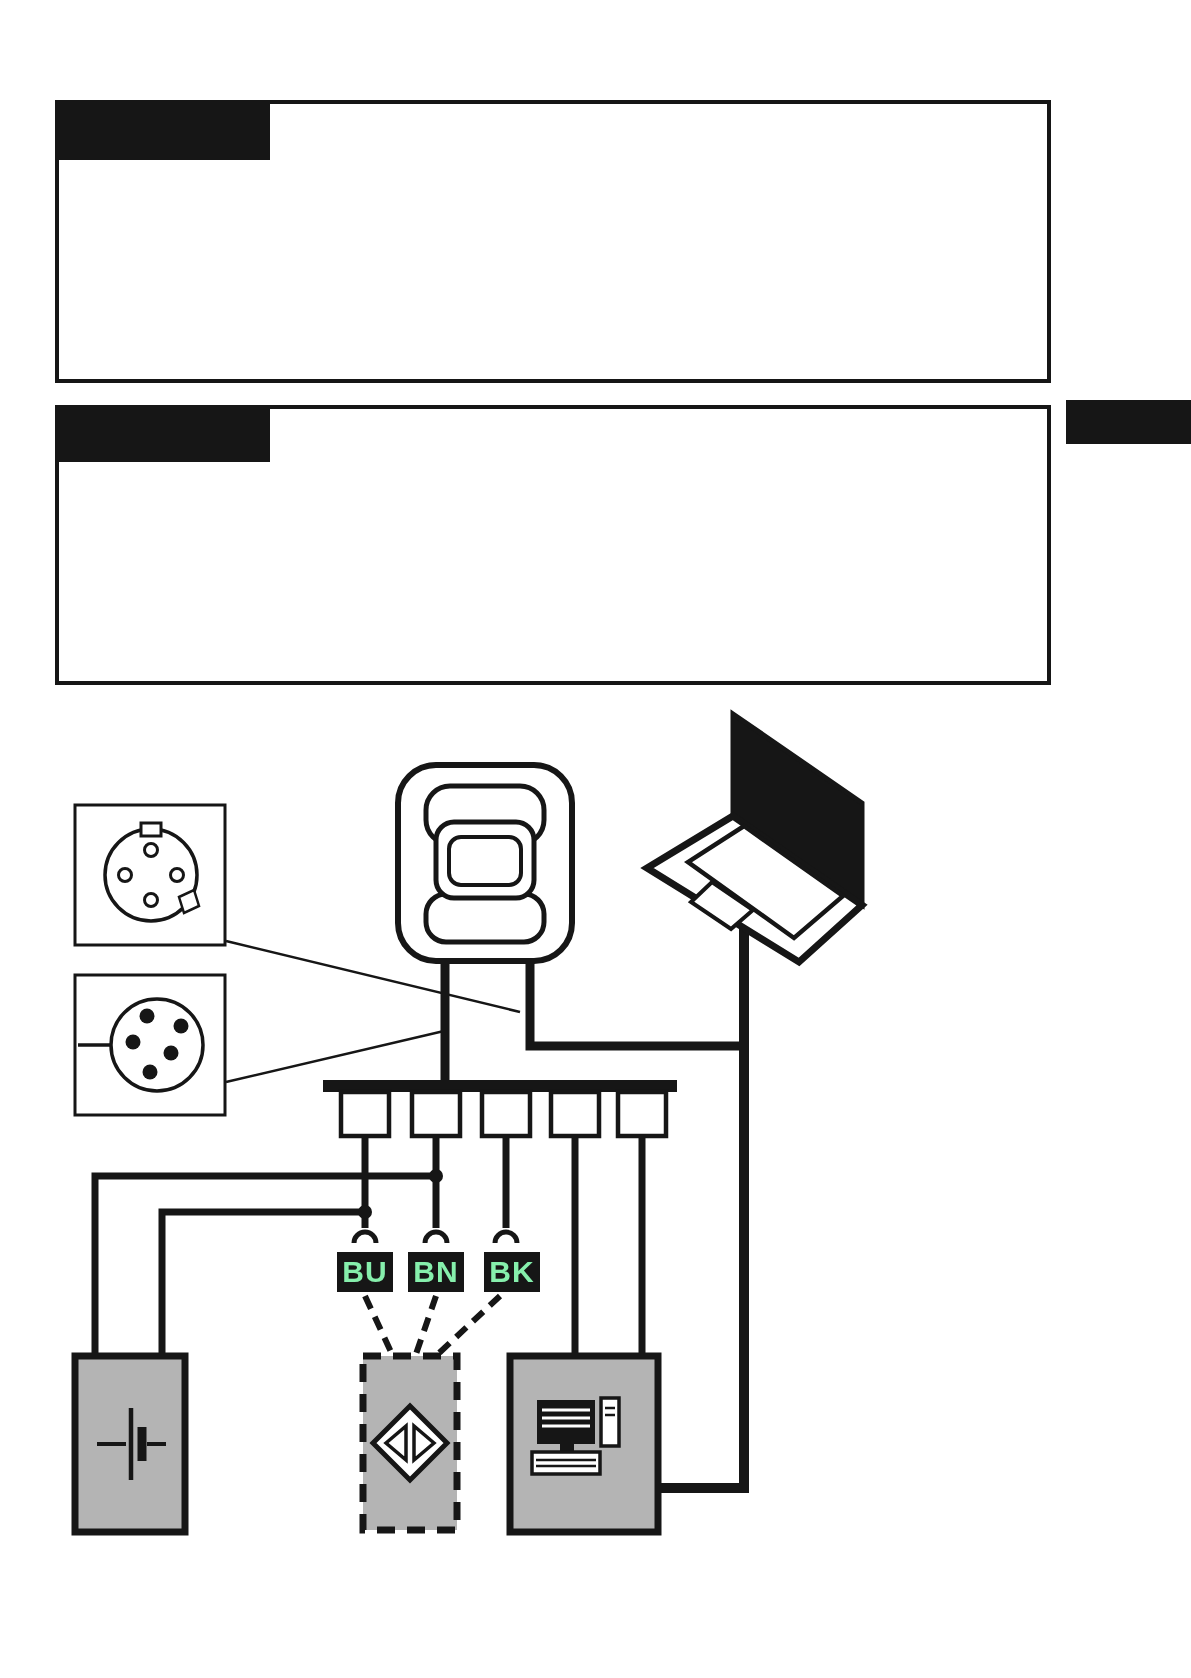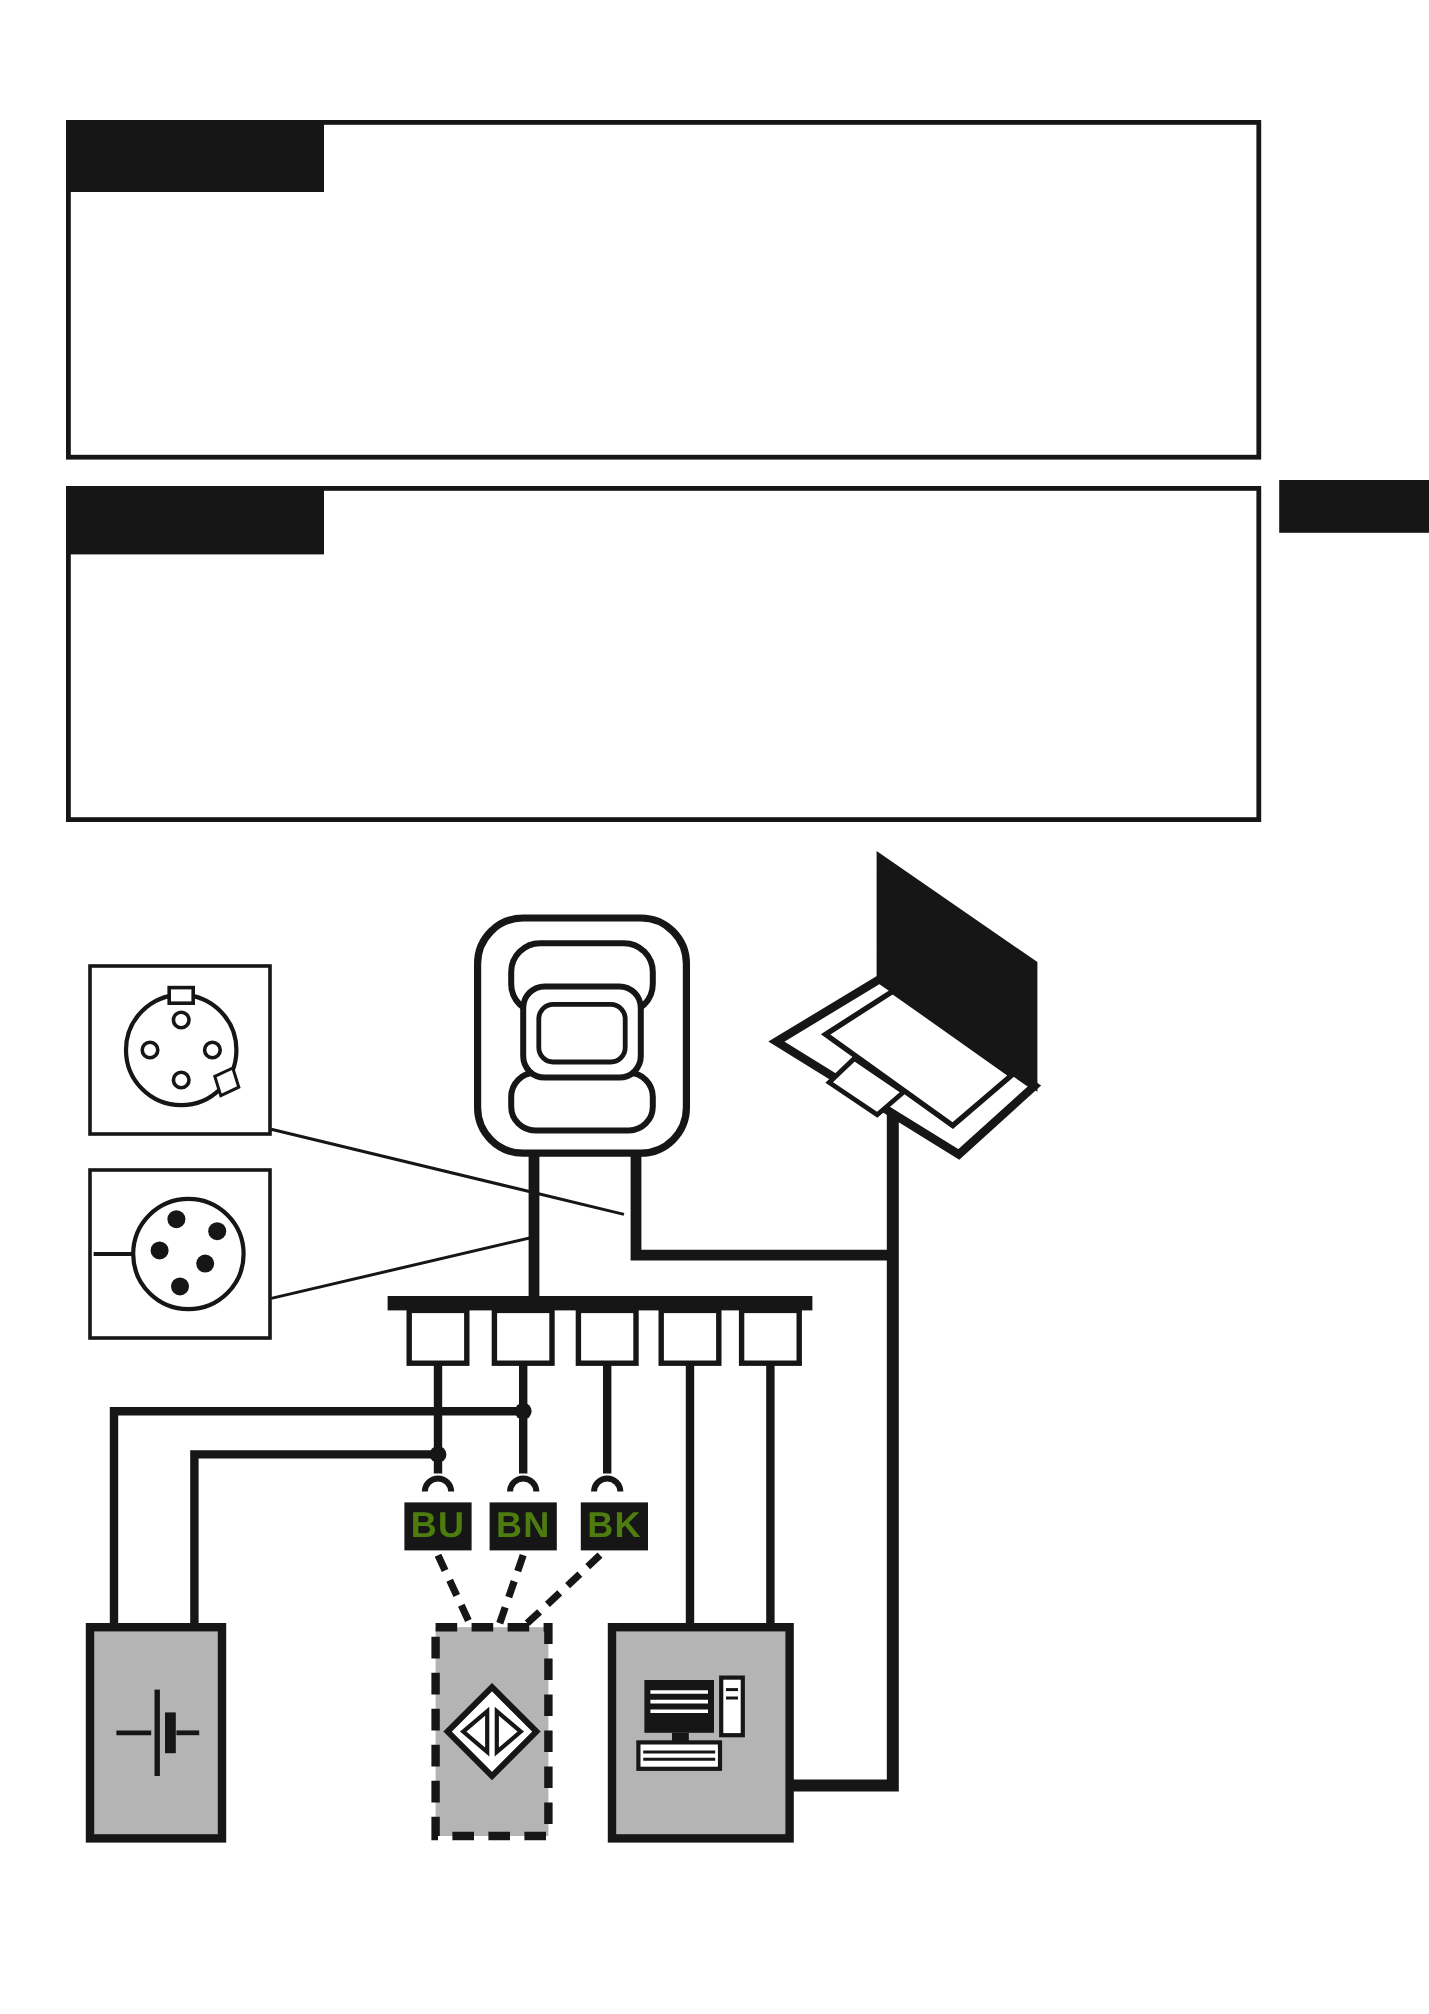--- a/index.html
+++ b/index.html
@@ -10,21 +10,21 @@
   .abs{position:absolute;}
   .note-box{
     position:absolute;left:55px;width:996px;
     border:4px solid #161616;background:#ffffff;box-sizing:border-box;
   }
   .note-label{
     position:absolute;left:-4px;top:-4px;width:215px;background:#161616;
   }
   .edge-tab{position:absolute;background:#161616;}
   .wire-label{
-    position:absolute;width:56px;height:40px;background:#161616;color:#4d7c0f;
+    position:absolute;width:56px;height:40px;background:#161616;color:#86efac;
     font-weight:700;font-size:30px;display:flex;align-items:center;justify-content:center;
     letter-spacing:1px;
   }
 </style>
 </head>
 <body>
 
 <div class="page">
 
   <div class="note-box" style="top:100px;height:283px;">

